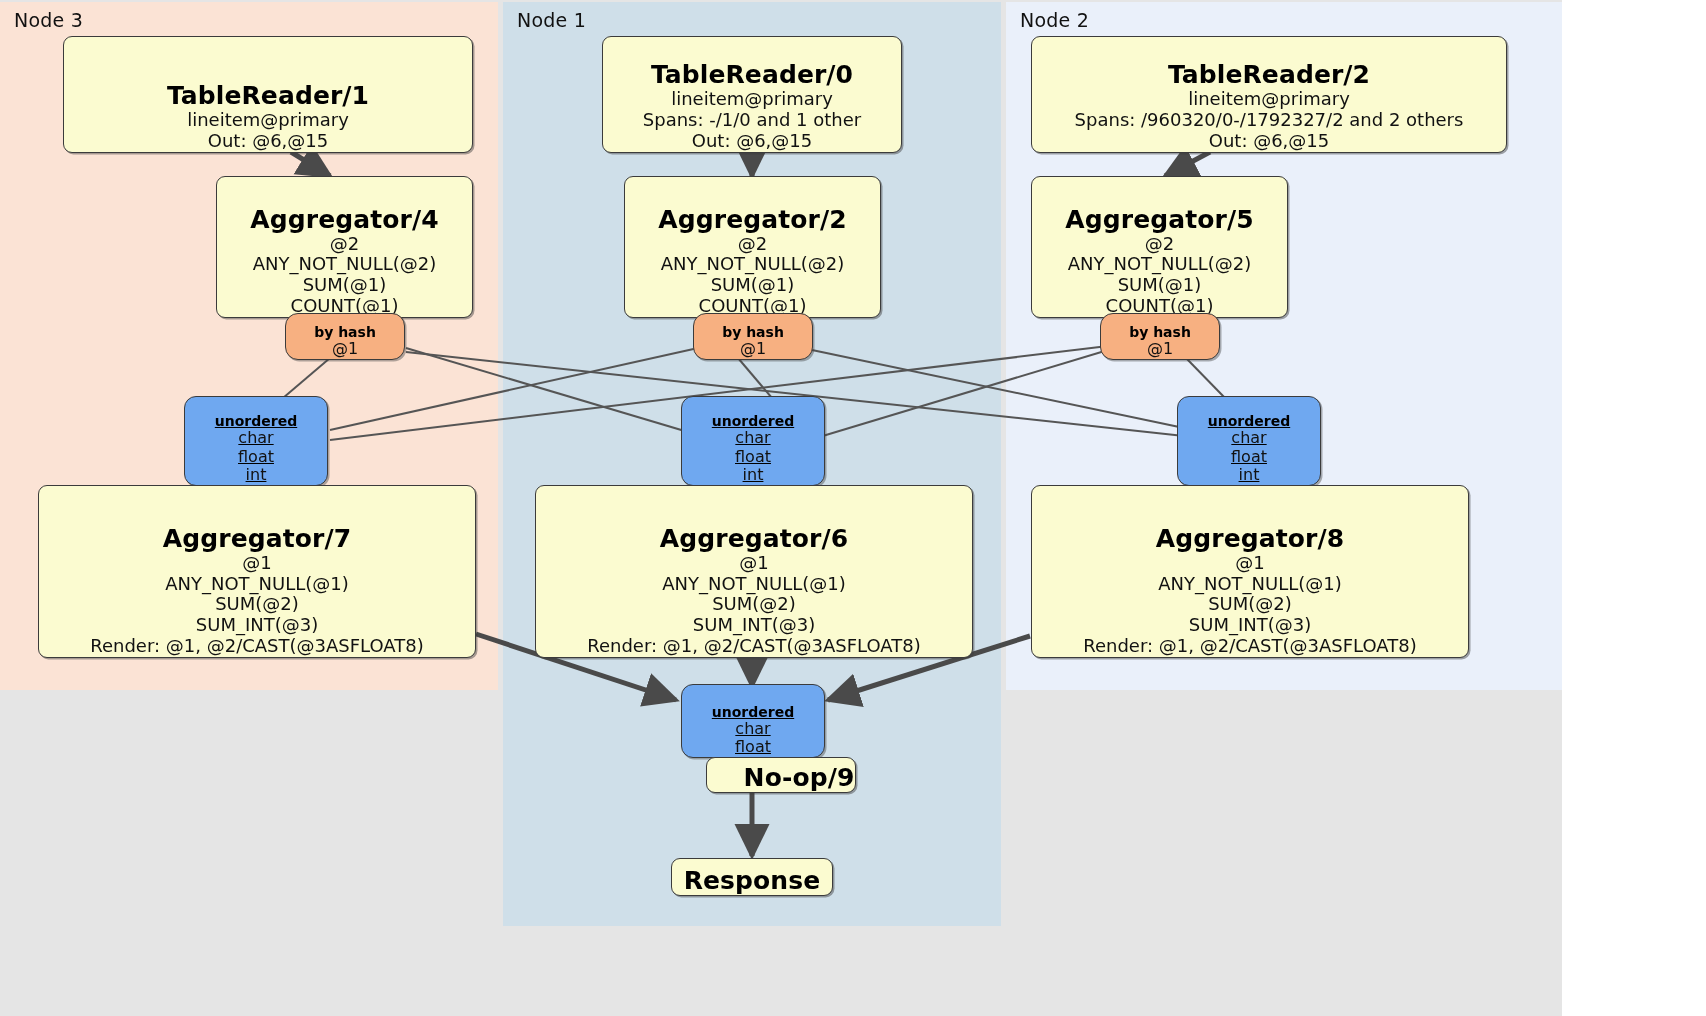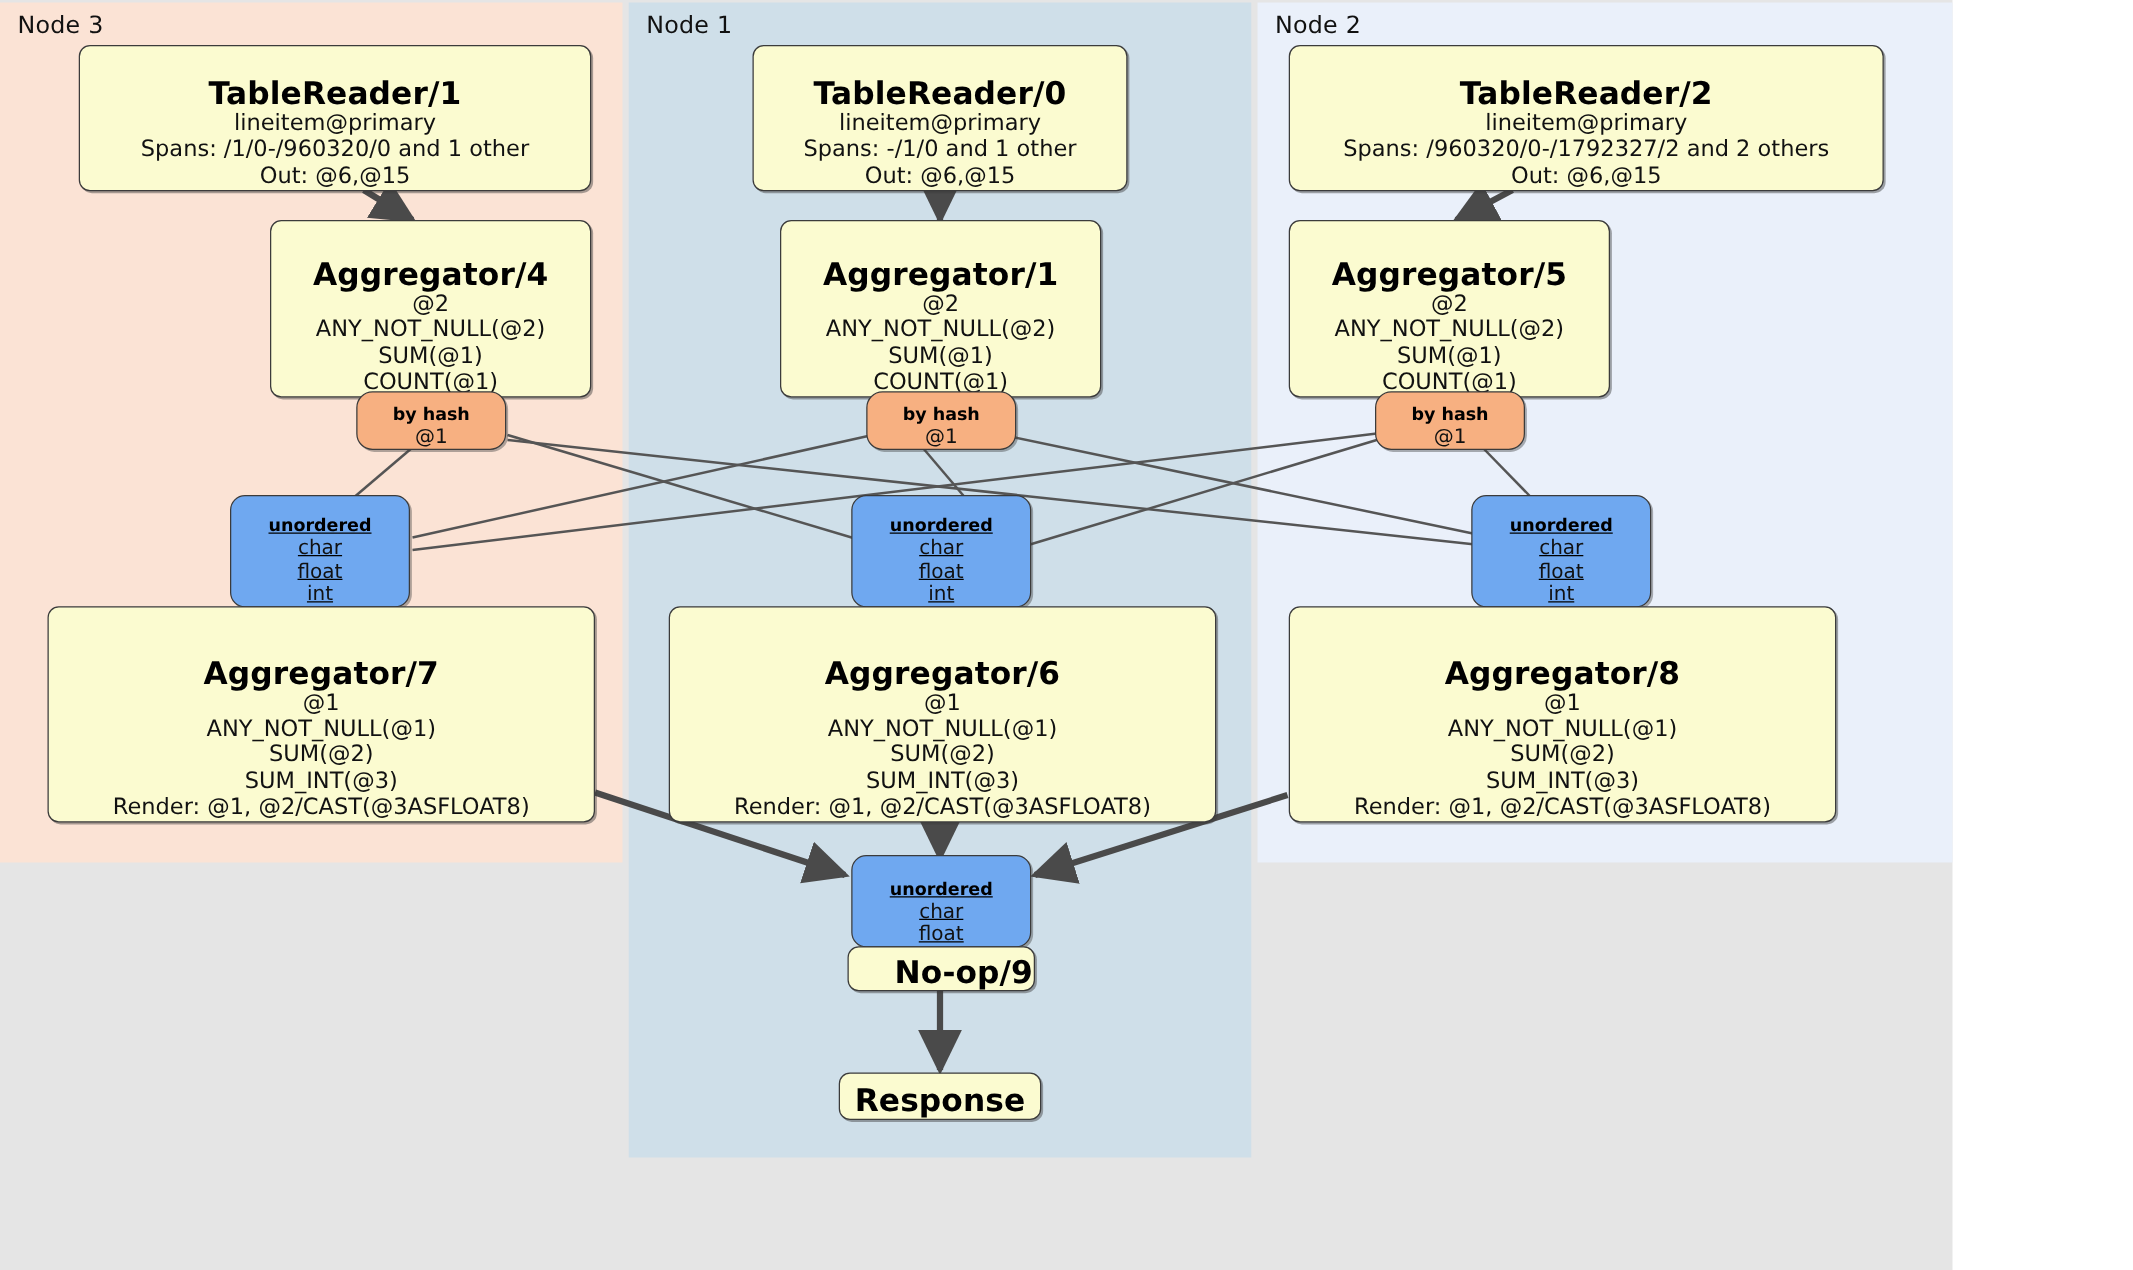--- a/index.html
+++ b/index.html
@@ -66,21 +66,20 @@
     <path d="M476,634 L676,700" stroke="#4a4a4a" stroke-width="5" fill="none" marker-end="url(#ah-thick)"></path>
     <path d="M752,658 L752,686" stroke="#4a4a4a" stroke-width="5" fill="none" marker-end="url(#ah-thick)"></path>
     <path d="M1030,636 L828,700" stroke="#4a4a4a" stroke-width="5" fill="none" marker-end="url(#ah-thick)"></path>
 
     <path d="M752,790 L752,856" stroke="#4a4a4a" stroke-width="5" fill="none" marker-end="url(#ah-thick)"></path>
   </svg>
 
   <div class="node proc" style="left:63px;top:36px;width:410px;height:117px;">
     <div class="ttl">TableReader/1</div>
     <div class="ln">lineitem@primary</div>
-    <div class="ln">Spans: /1/0-/960320/0 and 1 other</div>
     <div class="ln">Out: @6,@15</div>
   </div>
 
   <div class="node proc" style="left:602px;top:36px;width:300px;height:117px;">
     <div class="ttl">TableReader/0</div>
     <div class="ln">lineitem@primary</div>
     <div class="ln">Spans: -/1/0 and 1 other</div>
     <div class="ln">Out: @6,@15</div>
   </div>
 
@@ -93,21 +92,21 @@
 
   <div class="node proc" style="left:216px;top:176px;width:257px;height:142px;">
     <div class="ttl">Aggregator/4</div>
     <div class="ln">@2</div>
     <div class="ln">ANY_NOT_NULL(@2)</div>
     <div class="ln">SUM(@1)</div>
     <div class="ln">COUNT(@1)</div>
   </div>
 
   <div class="node proc" style="left:624px;top:176px;width:257px;height:142px;">
-    <div class="ttl">Aggregator/1</div>
+    <div class="ttl">Aggregator/2</div>
     <div class="ln">@2</div>
     <div class="ln">ANY_NOT_NULL(@2)</div>
     <div class="ln">SUM(@1)</div>
     <div class="ln">COUNT(@1)</div>
   </div>
 
   <div class="node proc" style="left:1031px;top:176px;width:257px;height:142px;">
     <div class="ttl">Aggregator/5</div>
     <div class="ln">@2</div>
     <div class="ln">ANY_NOT_NULL(@2)</div>
@@ -177,21 +176,21 @@
     <div class="ln">SUM_INT(@3)</div>
     <div class="ln">Render: @1, @2/CAST(@3ASFLOAT8)</div>
   </div>
 
   <div class="node sync" style="left:681px;top:684px;width:144px;height:74px;">
     <div class="ttl-sm">unordered</div>
     <div class="ln-sm">char</div>
     <div class="ln-sm">float</div>
   </div>
 
-  <div class="node proc" style="left:678px;top:757px;width:150px;height:36px;padding-left:36px;">
+  <div class="node proc" style="left:706px;top:757px;width:150px;height:36px;padding-left:36px;">
     <div class="ttl">No-op/9</div>
   </div>
 
   <div class="node proc" style="left:671px;top:858px;width:162px;height:38px;">
     <div class="ttl">Response</div>
   </div>
 
 </div>
 
 </body></html>

